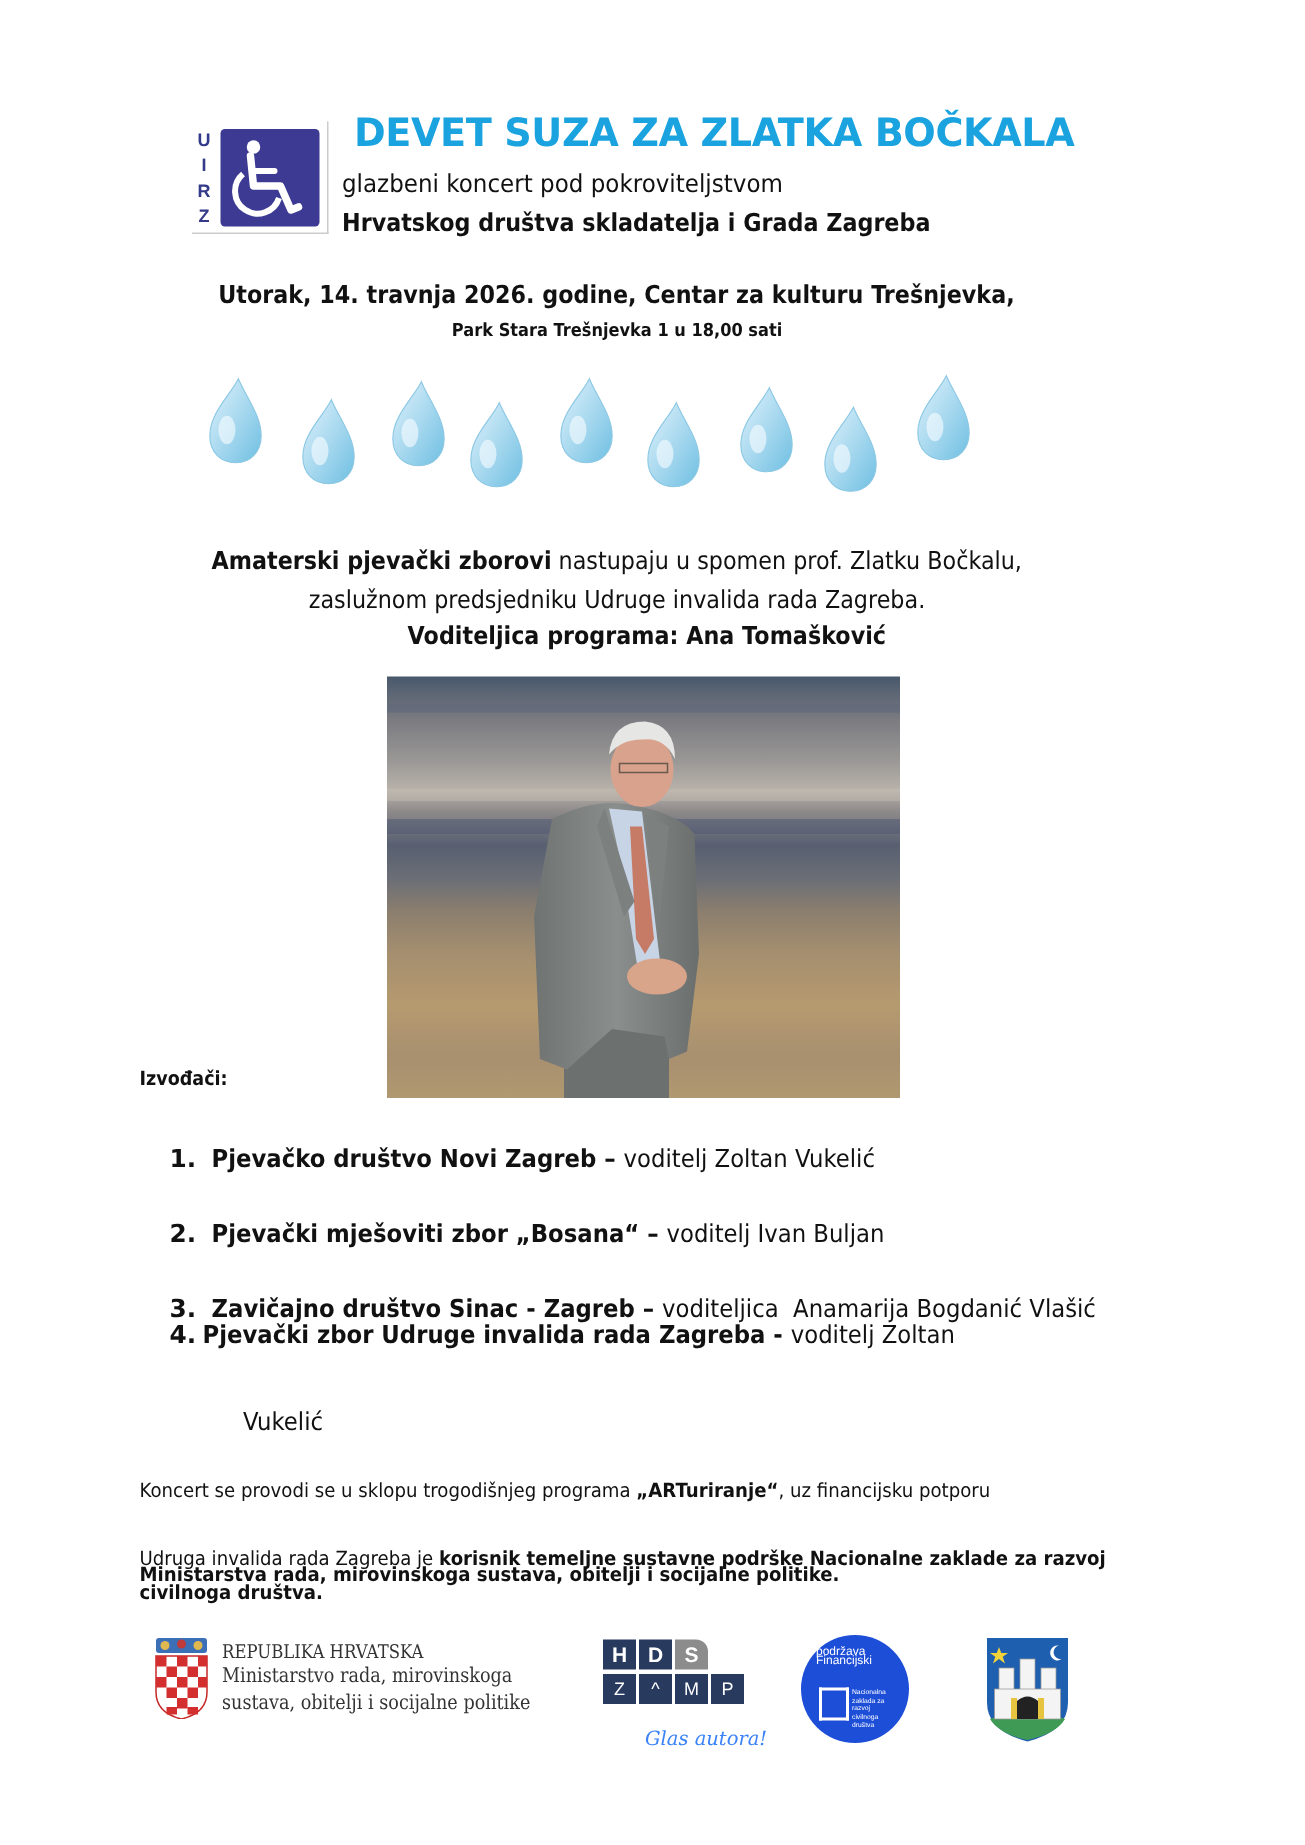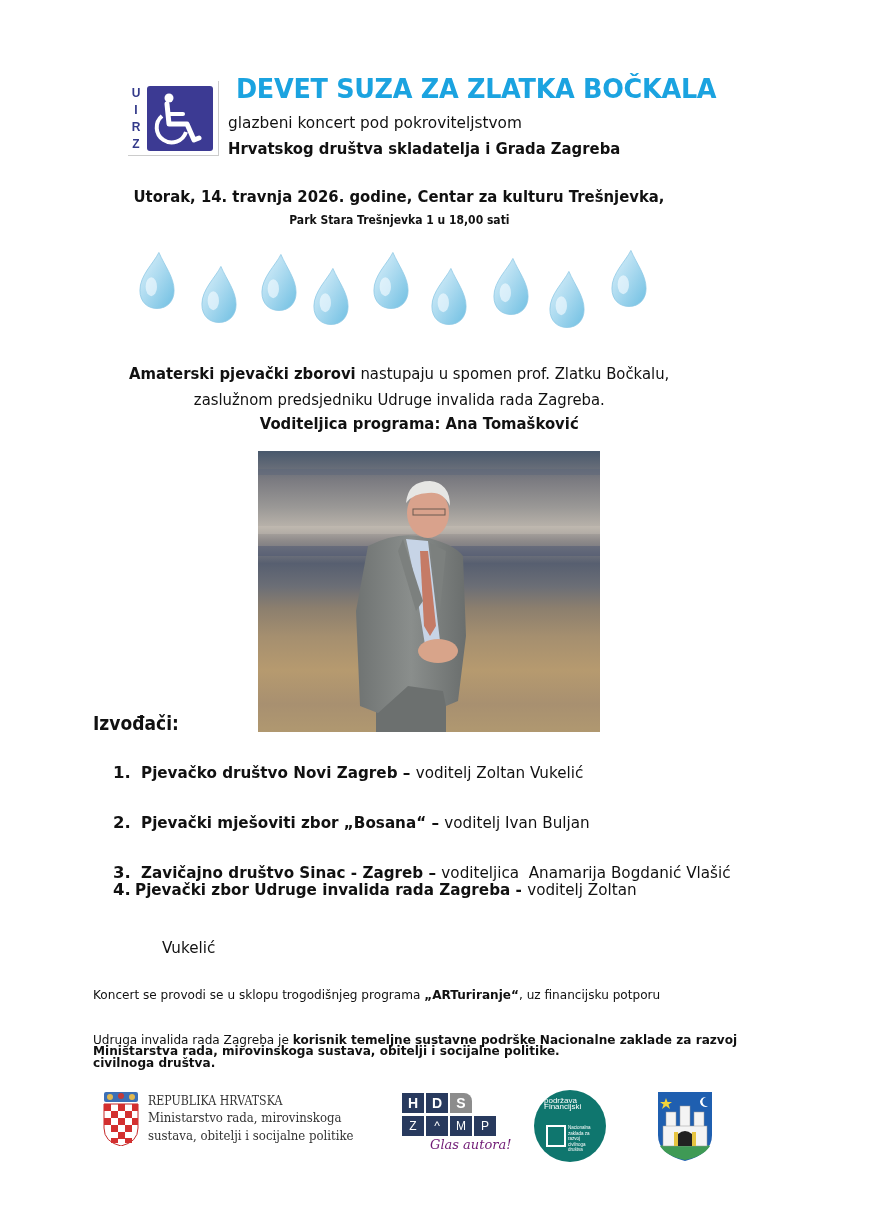--- a/index.html
+++ b/index.html
@@ -8,49 +8,49 @@
 
   
   .uirz { left:128px; top:81px; width:90px; height:74px; border-right:1px solid #ccc; border-bottom:1px solid #ccc; }
   .uirz-letters { position:absolute; left:2px; top:4px; width:12px; font-family:"Liberation Sans", sans-serif; font-weight:bold; font-size:12px; color:#333a8a; line-height:17px; text-align:center; }
   .uirz-box { position:absolute; left:19px; top:5px; width:66px; height:65px; background:#3c3a93; border-radius:3px; }
 
   .title { left:236px; top:74px; font-family:"DejaVu Sans", sans-serif; font-weight:bold; font-size:26px; color:#1ba3e0; letter-spacing:-0.3px; white-space:nowrap; transform:scaleX(0.98); transform-origin:left; }
   .subtitle1 { left:228px; top:113px; font-size:16.5px; font-family:"DejaVu Sans", sans-serif; color:#111; white-space:nowrap; transform:scaleX(0.93); transform-origin:left; }
   .subtitle2 { left:228px; top:139px; font-size:16.5px; font-weight:bold; color:#111; white-space:nowrap; transform:scaleX(0.9); transform-origin:left; }
 
-  .center-line { left:0; width:774px; text-align:center; white-space:nowrap;padding-left:12px; }
+  .center-line { left:12px; width:774px; text-align:center; white-space:nowrap;padding-left:12px; }
   .date1 { top:187px; font-size:16.5px; font-weight:bold; }
   .date2 { top:213px; font-size:12px; font-weight:bold; }
   .date1 span, .date2 span { display:inline-block; transform:scaleX(0.9); }
 
   .drops { left:130px; top:244px; width:600px; height:90px; }
 
   .p1 { top:364px; font-size:16.5px; }
   .p2 { top:390px; font-size:16.5px; }
   .p3 { top:414px; font-size:16.5px; font-weight:bold;margin-left:20px; }
   .p1 span.inner, .p2 span.inner, .p3 span.inner { display:inline-block; transform:scaleX(0.9); }
 
   .photo { left:258px; top:451px; width:342px; height:281px; overflow:hidden;
     background: linear-gradient(180deg, #48586c 0%, #7a7a80 10%, #9a9896 20%, #b8b2aa 27%, #8e8a8a 32%, #575f70 40%, #6b6e76 48%, #8c7f6e 56%, #a58f6f 66%, #b69a6f 78%, #a89070 90%, #b09870 100%); }
 
-  .izvodjaci { left:93px; top:712px; font-size:19px; font-weight:bold; }
+  .izvodjaci { left:93px; top:712px; font-size:13px; font-weight:bold; }
   .izvodjaci span { display:inline-block; transform:scaleX(0.9); transform-origin:left; }
 
   .perf { left:113px; font-size:16.5px; white-space:nowrap; }
   .perf .num { display:inline-block; font-weight:bold; width:28px; }
   .perf .inner { display:inline-block; transform:scaleX(0.92); transform-origin:left; }
   .perf b { font-weight:bold; }
 
   .foot { left:93px; font-size:13px; white-space:nowrap; }
   .foot .inner { display:inline-block; transform:scaleX(0.93); transform-origin:left; }
 
   .logo-ministry { left:100px; top:1092px; width:285px; height:55px; }
   .logo-hds { left:400px; top:1091px; width:110px; height:65px; }
-  .logo-nz { left:534px; top:1090px; width:72px; height:72px; border-radius:50%; background:#0f766e;text-decoration:underline; }
+  .logo-nz { left:534px; top:1090px; width:72px; height:72px; border-radius:50%; background:#1d4ed8;text-decoration:underline; }
   .logo-zg { left:656px; top:1090px; width:58px; height:72px; }
 </style>
 </head>
 <body>
 
 <div class="abs uirz">
   <div class="uirz-letters">
     <div>U</div>
     <div>I</div>
     <div>R</div>
@@ -199,21 +199,21 @@
 </div>
 
 <div class="abs logo-hds">
   <div class="abs" style="left:2px; top:2px; width:22px; height:20px; background:#283a5e; color:#fff; font:bold 14px 'Liberation Sans', sans-serif; text-align:center; line-height:20px;">H</div>
   <div class="abs" style="left:26px; top:2px; width:22px; height:20px; background:#283a5e; color:#fff; font:bold 14px 'Liberation Sans', sans-serif; text-align:center; line-height:20px;">D</div>
   <div class="abs" style="left:50px; top:2px; width:22px; height:20px; background:#8c8c8c; color:#fff; font:bold 14px 'Liberation Sans', sans-serif; text-align:center; line-height:20px; border-top-right-radius:8px;">S</div>
   <div class="abs" style="left:2px; top:25px; width:22px; height:20px; background:#283a5e; color:#fff; font:12px 'Liberation Sans', sans-serif; text-align:center; line-height:20px;">Z</div>
   <div class="abs" style="left:26px; top:25px; width:22px; height:20px; background:#283a5e; color:#fff; font:12px 'Liberation Sans', sans-serif; text-align:center; line-height:20px;">^</div>
   <div class="abs" style="left:50px; top:25px; width:22px; height:20px; background:#283a5e; color:#fff; font:12px 'Liberation Sans', sans-serif; text-align:center; line-height:20px;">M</div>
   <div class="abs" style="left:74px; top:25px; width:22px; height:20px; background:#283a5e; color:#fff; font:12px 'Liberation Sans', sans-serif; text-align:center; line-height:20px;">P</div>
-  <div class="abs" style="left:30px; top:46px; font:italic 13px 'DejaVu Serif', serif; color:#701a75; white-space:nowrap;">Glas autora!</div>
+  <div class="abs" style="left:30px; top:61px; font:italic 13px 'DejaVu Serif', serif; color:#3b82f6; white-space:nowrap;">Glas autora!</div>
 </div>
 
 <div class="abs logo-nz">
   <div class="abs" style="left:10px; top:12px; font:8px 'Liberation Sans', sans-serif; color:#fff; white-space:nowrap;">Financijski</div>
   <div class="abs" style="left:10px; top:6px; font:8px 'Liberation Sans', sans-serif; color:#fff; white-space:nowrap;">podržava</div>
   <div class="abs" style="left:12px; top:35px; width:8px; height:18px; border:2px solid #fff; border-right:none;"></div>
   <div class="abs" style="left:22px; top:35px; width:8px; height:18px; border:2px solid #fff; border-left:none;"></div>
   <div class="abs" style="left:34px; top:35px; font:4.5px 'Liberation Sans', sans-serif; color:#fff; line-height:5.5px;">
     <div>Nacionalna</div>
     <div>zaklada za</div>

